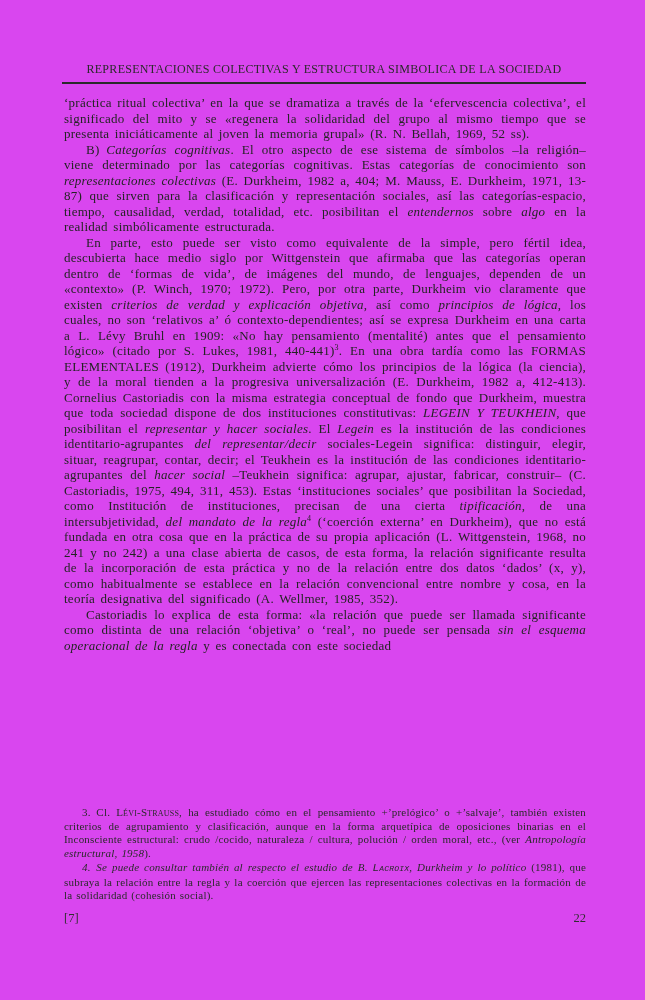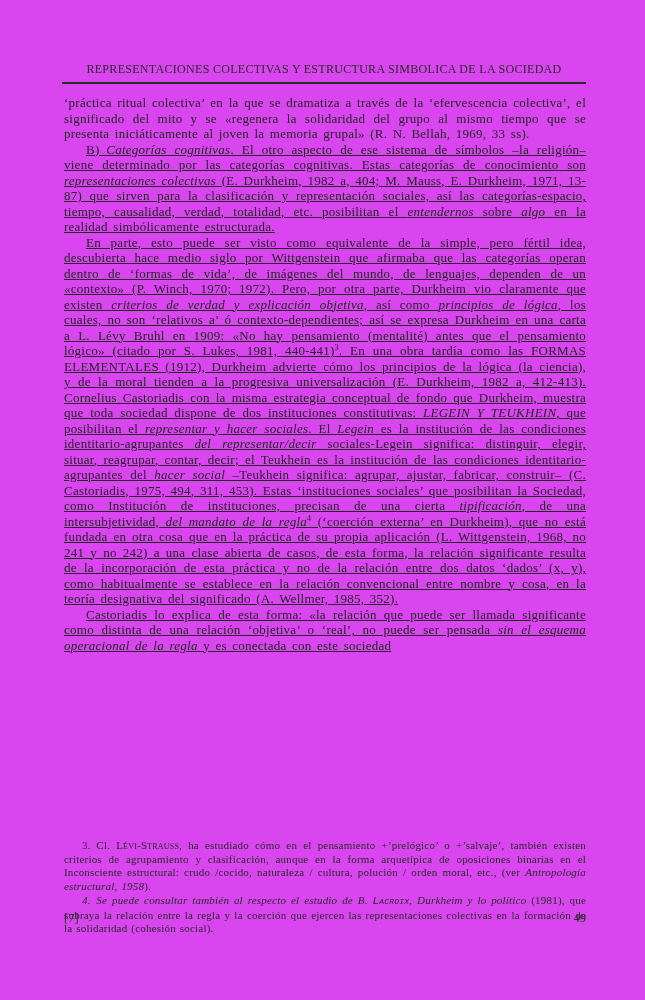--- a/index.html
+++ b/index.html
@@ -35,33 +35,32 @@
     left: 64px;
     width: 522px;
     font-size: 13px;
     line-height: 15.5px;
     text-align: justify;
     letter-spacing: 0.25px;
     word-spacing: 2px;
     color: #242424;
   }
   .body-text p { margin: 0; }
-  .body-text p.indent { text-indent: 22px; text-decoration: underline; }
+  .body-text p.indent { text-indent: 22px; }
   .footnotes {
     position: absolute;
     top: 806px;
     left: 64px;
     width: 522px;
     font-size: 11px;
     line-height: 13.7px;
     text-align: justify;
     letter-spacing: 0.2px;
     word-spacing: 1px;
     color: #2a2a2a;
-    margin-top: 33px;
   }
   .footnotes p { margin: 0; }
   .footnotes p.indent { text-indent: 18px; }
   .page-footer {
     position: absolute;
     top: 911px;
     left: 64px;
     width: 522px;
     font-size: 12.5px;
     color: #2f2f2f;
@@ -77,29 +76,29 @@
 </head>
 <body>
 
 <div class="page">
 
   <div class="running-header">
     <span>REPRESENTACIONES COLECTIVAS Y ESTRUCTURA SIMBOLICA DE LA SOCIEDAD</span>
   </div>
 
   <div class="body-text" id="body-container">
-      <p><span class="seg-normal">‘práctica ritual colectiva’ en la que se dramatiza a través de la ‘efervescencia colectiva’, el significado del mito y se «regenera la solidaridad del grupo al mismo tiempo que se presenta iniciáticamente al joven la memoria grupal» (R. N. Bellah, 1969, 33 ss).</span></p>
+      <p><span class="seg-normal">‘práctica ritual colectiva’ en la que se dramatiza a través de la ‘efervescencia colectiva’, el significado del mito y se «regenera la solidaridad del grupo al mismo tiempo que se presenta iniciáticamente al joven la memoria grupal» (R. N. Bellah, 1969, 52 ss).</span></p>
       <p class="indent"><span class="seg-normal">B) </span><span class="seg-italic">Categorías cognitivas</span><span class="seg-normal">. El otro aspecto de ese sistema de símbolos –la religión– viene determinado por las categorías cognitivas. Estas categorías de conocimiento son </span><span class="seg-italic">representaciones colectivas</span><span class="seg-normal"> (E. Durkheim, 1982 a, 404; M. Mauss, E. Durkheim, 1971, 13-87) que sirven para la clasificación y representación sociales, así las categorías-espacio, tiempo, causalidad, verdad, totalidad, etc. posibilitan el </span><span class="seg-italic">entendernos</span><span class="seg-normal"> sobre </span><span class="seg-italic">algo</span><span class="seg-normal"> en la realidad simbólicamente estructurada.</span></p>
       <p class="indent"><span class="seg-normal">En parte, esto puede ser visto como equivalente de la simple, pero fértil idea, descubierta hace medio siglo por Wittgenstein que afirmaba que las categorías operan dentro de ‘formas de vida’, de imágenes del mundo, de lenguajes, dependen de un «contexto» (P. Winch, 1970; 1972). Pero, por otra parte, Durkheim vio claramente que existen </span><span class="seg-italic">criterios de verdad y explicación objetiva</span><span class="seg-normal">, así como </span><span class="seg-italic">principios de lógica</span><span class="seg-normal">, los cuales, no son ‘relativos a’ ó contexto-dependientes; así se expresa Durkheim en una carta a L. Lévy Bruhl en 1909: «No hay pensamiento (mentalité) antes que el pensamiento lógico» (citado por S. Lukes, 1981, 440-441)</span><sup class="seg-sup">3</sup><span class="seg-normal">. En una obra tardía como las FORMAS ELEMENTALES (1912), Durkheim advierte cómo los principios de la lógica (la ciencia), y de la moral tienden a la progresiva universalización (E. Durkheim, 1982 a, 412-413). Cornelius Castoriadis con la misma estrategia conceptual de fondo que Durkheim, muestra que toda sociedad dispone de dos instituciones constitutivas: </span><span class="seg-italic">LEGEIN Y TEUKHEIN</span><span class="seg-normal">, que posibilitan el </span><span class="seg-italic">representar y hacer sociales</span><span class="seg-normal">. El </span><span class="seg-italic">Legein</span><span class="seg-normal"> es la institución de las condiciones identitario-agrupantes </span><span class="seg-italic">del representar/decir</span><span class="seg-normal"> sociales-Legein significa: distinguir, elegir, situar, reagrupar, contar, decir; el Teukhein es la institución de las condiciones identitario-agrupantes del </span><span class="seg-italic">hacer social</span><span class="seg-normal"> –Teukhein significa: agrupar, ajustar, fabricar, construir– (C. Castoriadis, 1975, 494, 311, 453). Estas ‘instituciones sociales’ que posibilitan la Sociedad, como Institución de instituciones, precisan de una cierta </span><span class="seg-italic">tipificación</span><span class="seg-normal">, de una intersubjetividad, </span><span class="seg-italic">del mandato de la regla</span><sup class="seg-sup">4</sup><span class="seg-normal"> (‘coerción externa’ en Durkheim), que no está fundada en otra cosa que en la práctica de su propia aplicación (L. Wittgenstein, 1968, no 241 y no 242) a una clase abierta de casos, de esta forma, la relación significante resulta de la incorporación de esta práctica y no de la relación entre dos datos ‘dados’ (x, y), como habitualmente se establece en la relación convencional entre nombre y cosa, en la teoría designativa del significado (A. Wellmer, 1985, 352).</span></p>
       <p class="indent"><span class="seg-normal">Castoriadis lo explica de esta forma: «la relación que puede ser llamada significante como distinta de una relación ‘objetiva’ o ‘real’, no puede ser pensada </span><span class="seg-italic">sin el esquema operacional de la regla</span><span class="seg-normal"> y es conectada con este sociedad</span></p>
     </div>
 
   <div class="footnotes" id="footnotes-container">
       <p class="indent"><span class="seg-normal">3. Cl. </span><span class="seg-smallcaps">Lévi-Strauss</span><span class="seg-normal">, ha estudiado cómo en el pensamiento +’prelógico’ o +’salvaje’, también existen criterios de agrupamiento y clasificación, aunque en la forma arquetípica de oposiciones binarias en el Inconsciente estructural: crudo /cocido, naturaleza / cultura, polución / orden moral, etc., (ver </span><span class="seg-italic">Antropología estructural, 1958</span><span class="seg-normal">).</span></p>
       <p class="indent"><span class="seg-italic">4. Se puede consultar también al respecto el estudio de B. </span><span class="seg-italic-smallcaps">Lacroix</span><span class="seg-italic">, Durkheim y lo político</span><span class="seg-normal"> (1981), que subraya la relación entre la regla y la coerción que ejercen las representaciones colectivas en la formación de la solidaridad (cohesión social).</span></p>
     </div>
 
   <div class="page-footer">
     <span class="footer-left">[7]</span>
-    <span class="footer-right">49</span>
+    <span class="footer-right">22</span>
   </div>
 
 </div>
 
 </body></html>

